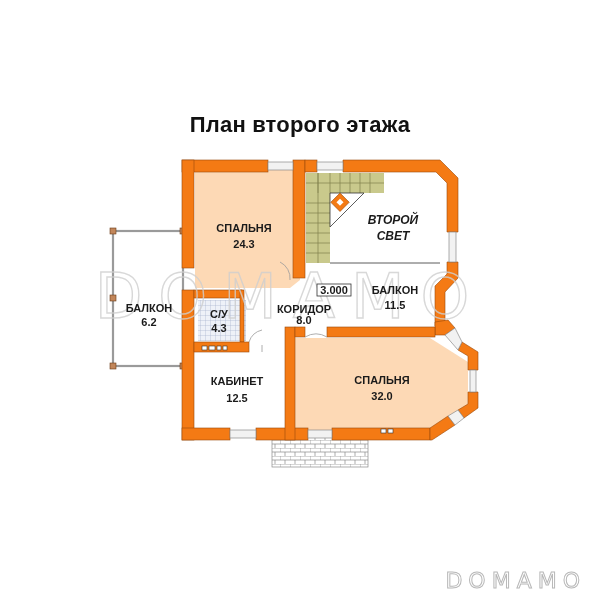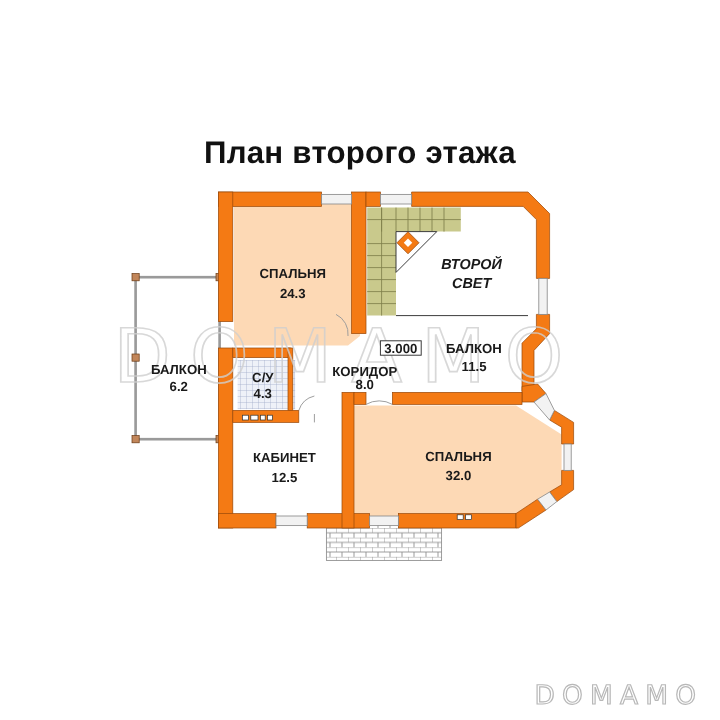--- a/index.html
+++ b/index.html
@@ -1,17 +1,17 @@
 <!DOCTYPE html>
 <html><head>
 <meta charset="utf-8">
 <style>
   html, body { margin: 0; padding: 0; background: #ffffff; }
   body { width: 600px; height: 600px; position: relative; overflow: hidden; font-family: "Liberation Sans", sans-serif; }
-  .title { position: absolute; left: 0; top: 112px; width: 600px; text-align: center; font-size: 26px; font-weight: bold; color: #111; letter-spacing: 0.2px; }
+  .title { position: absolute; left: 0; top: 112px; width: 600px; text-align: center; font-size: 22px; font-weight: bold; color: #111; letter-spacing: 0.2px; }
   svg.plan { position: absolute; left: 0; top: 0; }
   .lbl { font-family: "Liberation Sans", sans-serif; font-weight: bold; font-size: 11px; fill: #1a1a1a; text-anchor: middle; }
   .lbl-it { font-style: italic; font-size: 12px; }
   .footer-wm { position: absolute; right: 14px; top: 568px; font-size: 22px; letter-spacing: 6px; color: #fff; -webkit-text-stroke: 1px #b8b8b8; font-family: "DejaVu Sans", sans-serif; }
 </style>
 </head>
 <body>
 
 <div class="title">План второго этажа</div>
 

